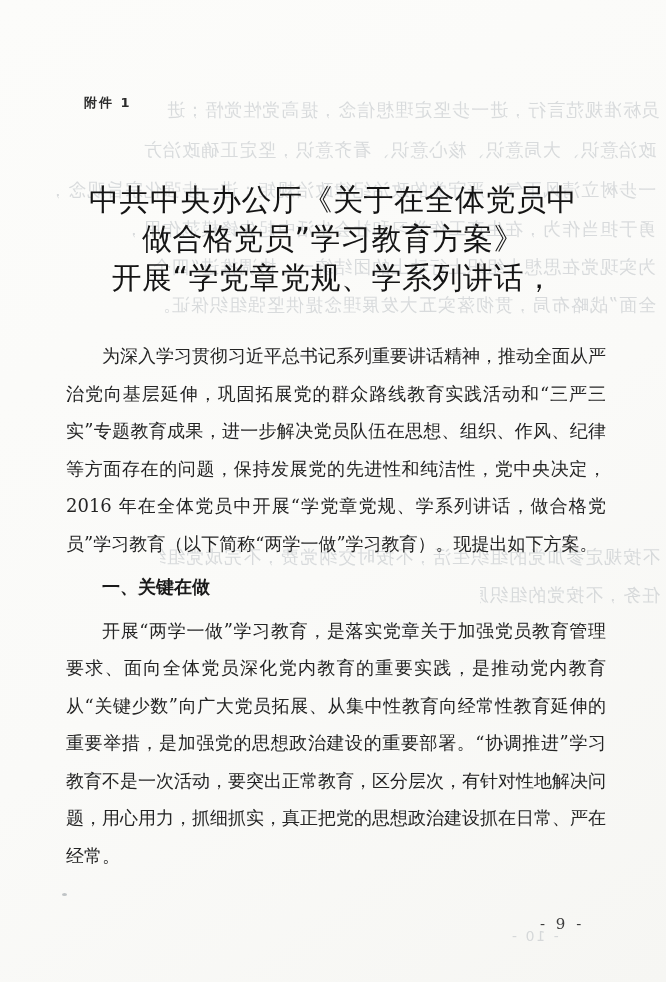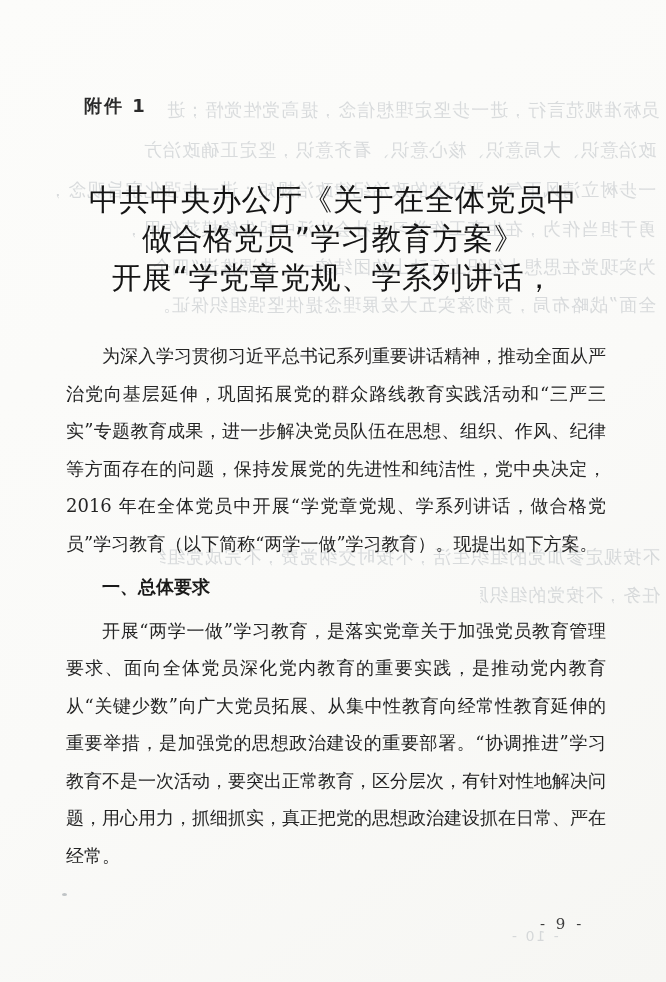--- a/index.html
+++ b/index.html
@@ -36,21 +36,21 @@
     opacity: 0.5;
     font-size: 14px;
     letter-spacing: 2px;
     filter: blur(0.4px);
     pointer-events: none;
   }
   
   .attachment-label {
     position: absolute;
     left: 84px; top: 94px;
-    font-size: 18px;
+    font-size: 13px;
     font-weight: 600;
     color: #2b2b2b;
     letter-spacing: 2px;
   }
   .doc-title {
     position: absolute;
     left: 30px; right: 30px; top: 180px;
     text-align: center;
     font-weight: 400;
     font-size: 30px;
@@ -114,21 +114,21 @@
   <div class="attachment-label">附件 1</div>
 
   <div class="doc-title">
     <div>中共中央办公厅《关于在全体党员中</div>
     <div>做合格党员”学习教育方案》</div>
     <div>开展“学党章党规、学系列讲话，</div>
   </div>
 
   <div class="body-text">
     <p>为深入学习贯彻习近平总书记系列重要讲话精神，推动全面从严治党向基层延伸，巩固拓展党的群众路线教育实践活动和“三严三实”专题教育成果，进一步解决党员队伍在思想、组织、作风、纪律等方面存在的问题，保持发展党的先进性和纯洁性，党中央决定，2016 年在全体党员中开展“学党章党规、学系列讲话，做合格党员”学习教育（以下简称“两学一做”学习教育）。现提出如下方案。</p>
-    <p class="section-heading">一、总体要求</p>
+    <p class="section-heading">一、关键在做</p>
     <p>开展“两学一做”学习教育，是落实党章关于加强党员教育管理要求、面向全体党员深化党内教育的重要实践，是推动党内教育从“关键少数”向广大党员拓展、从集中性教育向经常性教育延伸的重要举措，是加强党的思想政治建设的重要部署。“协调推进”学习教育不是一次活动，要突出正常教育，区分层次，有针对性地解决问题，用心用力，抓细抓实，真正把党的思想政治建设抓在日常、严在经常。</p>
   </div>
 
   <div class="speck"></div>
 
   <div class="page-number">- 9 -</div>
 
 </div>
 
 </body></html>

